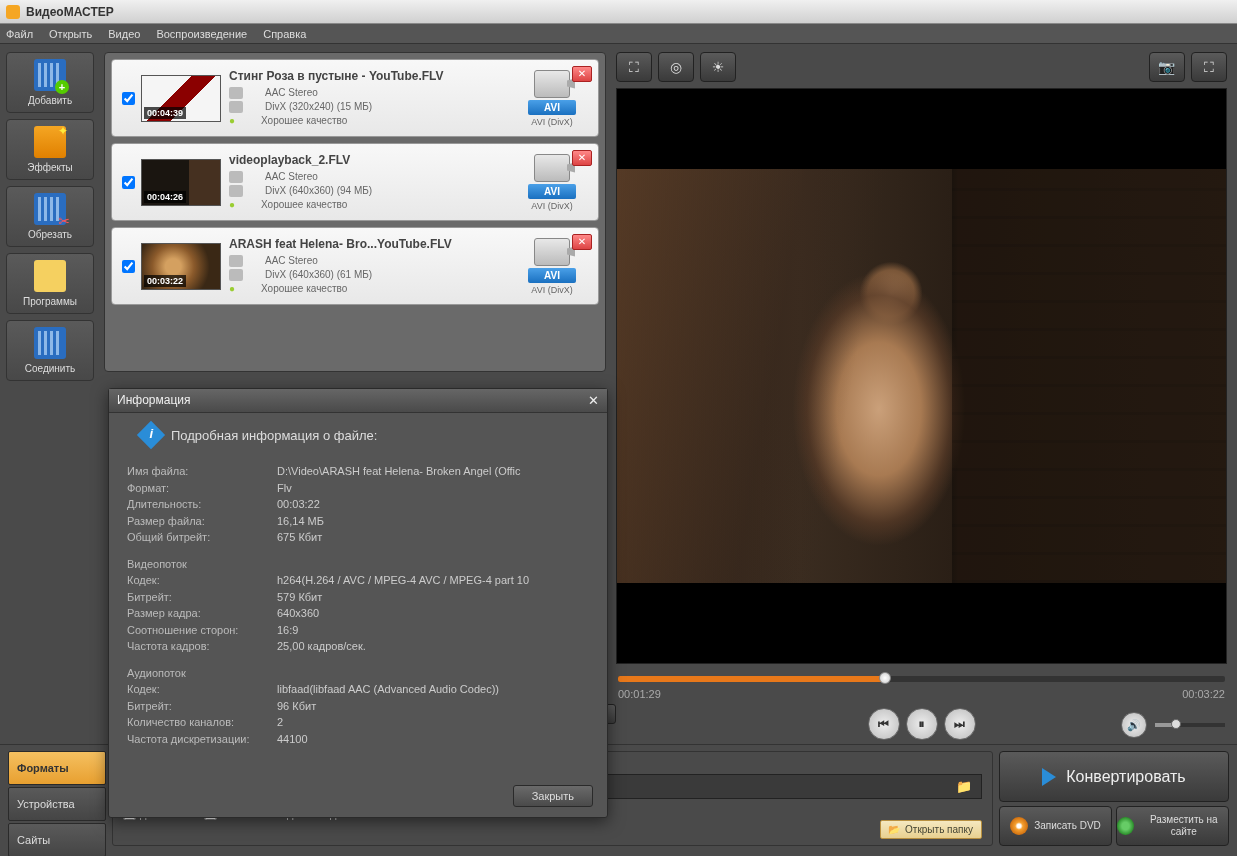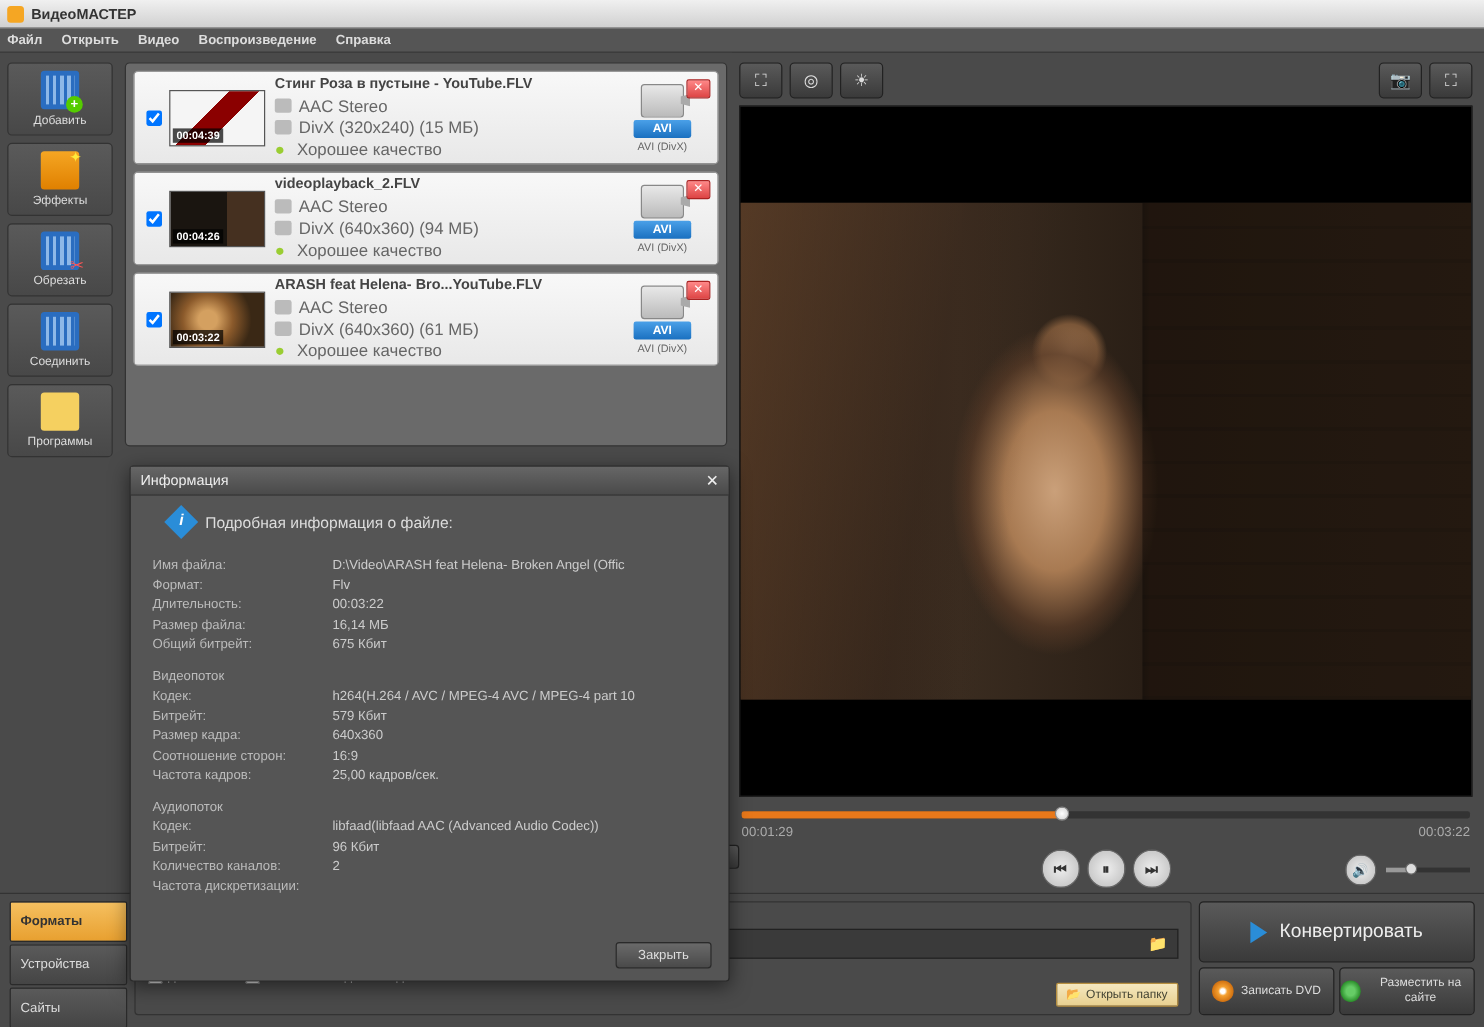--- a/index.html
+++ b/index.html
@@ -4,21 +4,21 @@
 <style>
 * { margin: 0; padding: 0; box-sizing: border-box; font-family: Tahoma, Arial, sans-serif; }
 body { background: #4a4a4a; width: 1237px; height: 856px; overflow: hidden; color: #ccc; font-size: 11px; }
 
 
 .titlebar { height: 24px; background: linear-gradient(#f0f0f0,#d0d0d0); display: flex; align-items: center; padding: 0 6px; border-bottom: 1px solid #888; }
 .titlebar .logo { width: 14px; height: 14px; background: #f5a623; border-radius: 3px; margin-right: 6px; }
 .titlebar .title { color: #333; font-weight: bold; font-size: 12px; }
 
 
-.menubar { height: 20px; background: #555; display: flex; align-items: center; padding: 0 6px; gap: 16px; color: #ddd; border-bottom: 1px solid #333; font-weight: bold; }
+.menubar { height: 20px; background: #555; display: flex; align-items: center; padding: 0 6px; gap: 16px; color: #ddd; border-bottom: 1px solid #333; }
 .menubar span { cursor: default; }
 
 
 .main { display: flex; height: 700px; }
 
 
 .sidebar { width: 100px; background: #4a4a4a; padding: 8px 6px; display: flex; flex-direction: column; gap: 6px; }
 .sb-btn { background: linear-gradient(#5a5a5a,#484848); border: 1px solid #333; border-radius: 4px; padding: 6px 2px; text-align: center; color: #ddd; font-size: 10px; }
 .sb-btn .ico { width: 32px; height: 32px; margin: 0 auto 4px; background: #2a6dc0; border-radius: 3px; position: relative; }
 .sb-btn .ico::before { content:''; position:absolute; left:4px; top:4px; right:4px; bottom:4px; background:repeating-linear-gradient(90deg,#8db8e8 0 3px,#2a6dc0 3px 6px); }
@@ -35,21 +35,21 @@
 .filelist-inner { background: #6a6a6a; border: 1px solid #333; border-radius: 4px; padding: 6px; height: 320px; overflow: hidden; }
 .file-row { background: linear-gradient(#f8f8f8,#e8e8e8); border: 1px solid #999; border-radius: 4px; margin-bottom: 6px; display: flex; align-items: center; padding: 4px; height: 78px; position: relative; }
 .file-row input[type=checkbox] { margin: 0 6px; }
 .thumb { width: 80px; height: 47px; background: #222; border: 1px solid #555; position: relative; color: #fff; font-size: 9px; }
 .thumb .dur { position: absolute; bottom: 2px; left: 2px; background: rgba(0,0,0,.7); padding: 1px 3px; font-weight: bold; }
 .thumb.t1{background:linear-gradient(135deg,#f5f5f5 40%,#8b0000 40%,#8b0000 60%,#f5f5f5 60%),radial-gradient(#222 20%,#f5f5f5 20%);background-size:100% 100%,8px 8px;}
 .thumb.t2{background:linear-gradient(90deg,#1a1510 60%,#453020 60%);}
 .thumb.t3{background:radial-gradient(circle at 40% 50%,#d4a060 15%,#8b5a2b 40%,#3a2815 70%);}
 .file-info { flex: 1; padding-left: 8px; color: #333; }
 .file-info .fname { font-weight: bold; color: #444; font-size: 12px; margin-bottom: 4px; }
-.file-info .meta { display: flex; align-items: center; gap: 6px; font-size: 14px; color: #666; margin: 2px 0; }
+.file-info .meta { display: flex; align-items: center; gap: 22px; font-size: 10px; color: #666; margin: 2px 0; }
 .file-info .meta .micon { width: 14px; height: 12px; background: #bbb; border-radius: 2px; }
 .file-info .qual::before { content:'●'; color:#9acd32; margin-right:4px; }
 .fmt-badge { width: 48px; text-align: center; margin-right: 18px; }
 .fmt-badge .cam { width: 36px; height: 28px; background: linear-gradient(#e8e8e8,#bbb); border: 1px solid #888; border-radius: 3px; margin: 0 auto 2px; position: relative; }
 .fmt-badge .cam::after{content:'';position:absolute;right:-6px;top:8px;width:8px;height:10px;background:#aaa;clip-path:polygon(0 20%,100% 0,100% 100%,0 80%);}
 .fmt-badge .lbl { background: linear-gradient(#4aa0e8,#1a70c0); color: #fff; font-weight: bold; font-size: 10px; padding: 2px 0; border-radius: 2px; }
 .fmt-badge .sub { color: #666; font-size: 9px; margin-top: 2px; }
 .del-btn { width: 20px; height: 16px; background: linear-gradient(#f88,#d44); border: 1px solid #a22; color: #fff; font-size: 10px; text-align: center; line-height: 14px; position: absolute; top: 6px; right: 6px; border-radius: 2px; }
 
 
@@ -131,22 +131,22 @@
   <span>Воспроизведение</span>
   <span>Справка</span>
 </div>
 
 <div class="main">
 
   <div class="sidebar">
     <div class="sb-btn"><div class="ico add"></div><span>Добавить</span></div>
     <div class="sb-btn"><div class="ico fx"></div><span>Эффекты</span></div>
     <div class="sb-btn"><div class="ico cut"></div><span>Обрезать</span></div>
+    <div class="sb-btn"><div class="ico prog"></div><span>Программы</span></div>
     <div class="sb-btn"><div class="ico"></div><span>Соединить</span></div>
-    <div class="sb-btn"><div class="ico prog"></div><span>Программы</span></div>
   </div>
 
   <div class="filelist">
     <div class="filelist-inner" id="filelist">
         <div class="file-row">
           <input type="checkbox" checked="" style="">
           <div class="thumb t1">
             <span class="dur">00:04:39</span>
           </div>
           <div class="file-info">
@@ -362,16 +362,17 @@
       <div class="kv">
         <span class="k">Битрейт:</span>
         <span class="v">96 Кбит</span>
       </div>
       <div class="kv">
         <span class="k">Количество каналов:</span>
         <span class="v">2</span>
       </div>
       <div class="kv">
         <span class="k">Частота дискретизации:</span>
+        <span class="v">44100</span>
       </div>
     </div>
   <div class="ftr"><button>Закрыть</button></div>
 </div>
 
 </body></html>

